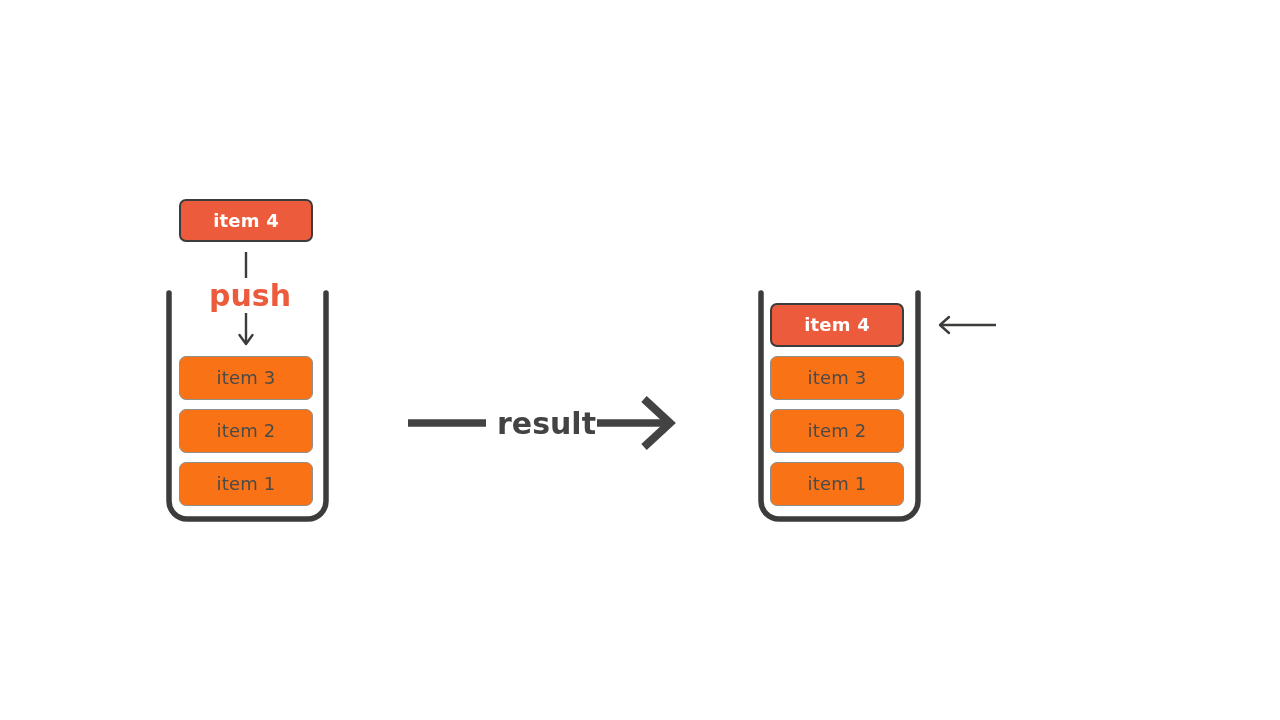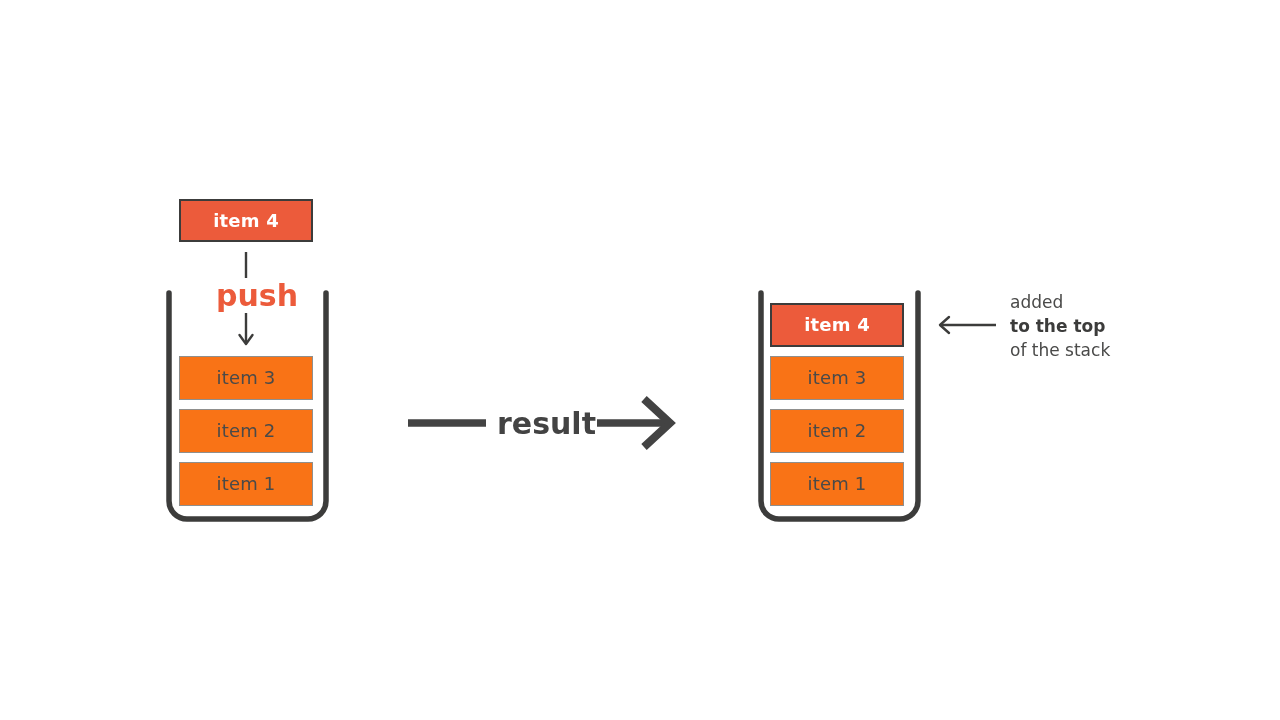--- a/index.html
+++ b/index.html
@@ -25,21 +25,21 @@
 
   .abs { position: absolute; }
 
   
   .item-box {
     position: absolute;
     box-sizing: border-box;
     display: flex;
     align-items: center;
     justify-content: center;
-    border-radius: 0;
+    border-radius: 7px;
     font-size: 18px;
     letter-spacing: 0.2px;
     line-height: 1;
     white-space: nowrap;
   }
   .item-box.gray {
     background: #f97316;
     border: 1.6px solid #8f8f8d;
     color: #4a4a49;
     font-weight: 400;
@@ -89,21 +89,21 @@
 <div id="canvas">
 
   <div class="item-box orange" style="left:179px; top:199px; width:134px; height:43px;">
     <span>item 4</span>
   </div>
 
   <svg class="abs" style="left:238px; top:252px;" width="18" height="28">
     <line x1="8" y1="0" x2="8" y2="26" stroke="#3c3c3b" stroke-width="2.4"></line>
   </svg>
 
-  <div class="push-label" style="left:216px; top:281px;">push</div>
+  <div class="push-label" style="left:209px; top:281px;">push</div>
 
   <svg class="abs" style="left:238px; top:313px;" width="18" height="34">
     <line x1="8" y1="0" x2="8" y2="30" stroke="#3c3c3b" stroke-width="2.4"></line>
     <path d="M 1.5 22 L 8 31 L 14.5 22" fill="none" stroke="#3c3c3b" stroke-width="2.4" stroke-linecap="round" stroke-linejoin="round"></path>
   </svg>
 
   <svg class="abs" style="left:158px; top:288px;" width="180" height="242">
     <path d="M 11 5 L 11 213 A 18 18 0 0 0 29 231 L 150 231 A 18 18 0 0 0 168 213 L 168 5" fill="none" stroke="#3c3c3b" stroke-width="5.5" stroke-linecap="round" stroke-linejoin="round"></path>
   </svg>
 
@@ -143,19 +143,14 @@
   </div>
   <div class="item-box gray" style="left:770px; top:462px; width:134px; height:44px;">
     <span>item 1</span>
   </div>
 
   <svg class="abs" style="left:934px; top:312px;" width="66" height="26">
     <line x1="6" y1="13" x2="62" y2="13" stroke="#3c3c3b" stroke-width="2.4"></line>
     <path d="M 15 5 L 6 13 L 15 21" fill="none" stroke="#3c3c3b" stroke-width="2.4" stroke-linecap="round" stroke-linejoin="round"></path>
   </svg>
 
-  <div class="annotation" style="left:1010px; top:290px;">
-    <div>added</div>
-    <div class="bold">to the top</div>
-    <div>of the stack</div>
-  </div>
 
 </div>
 
 </body></html>

